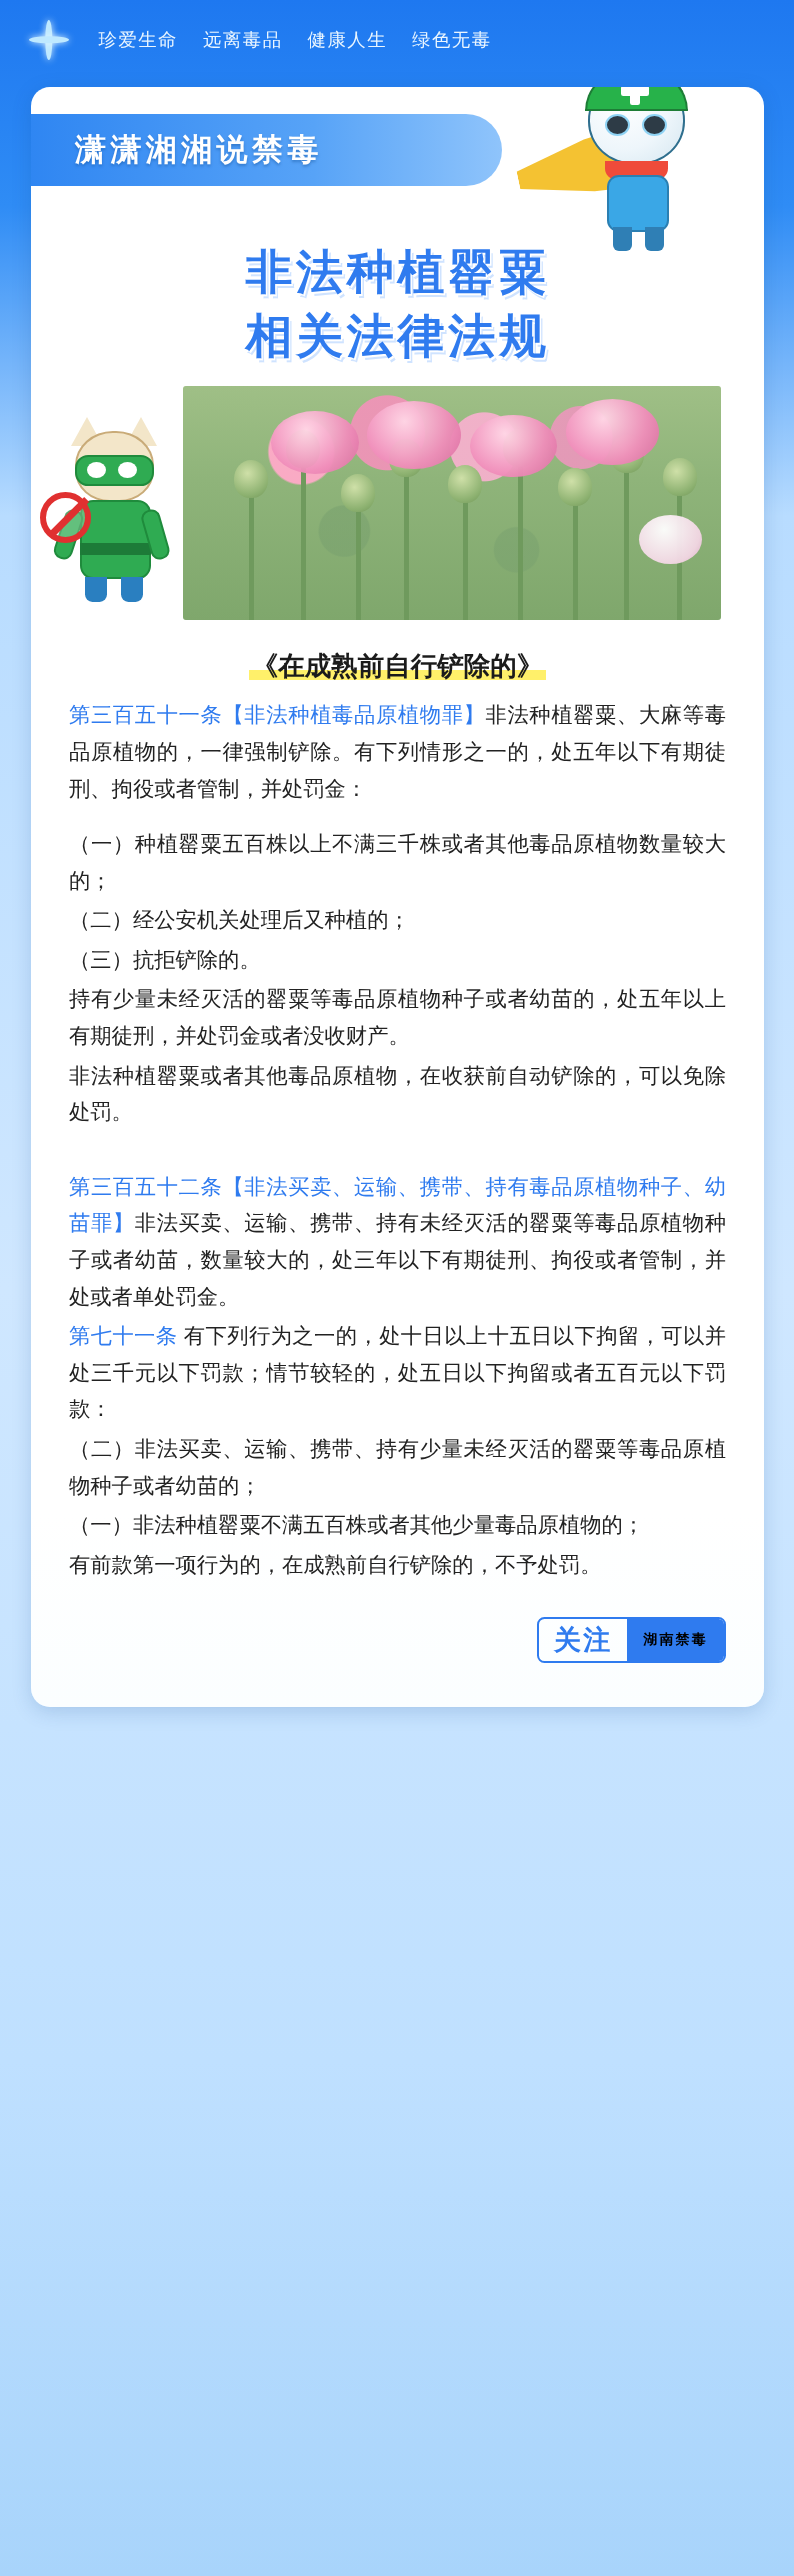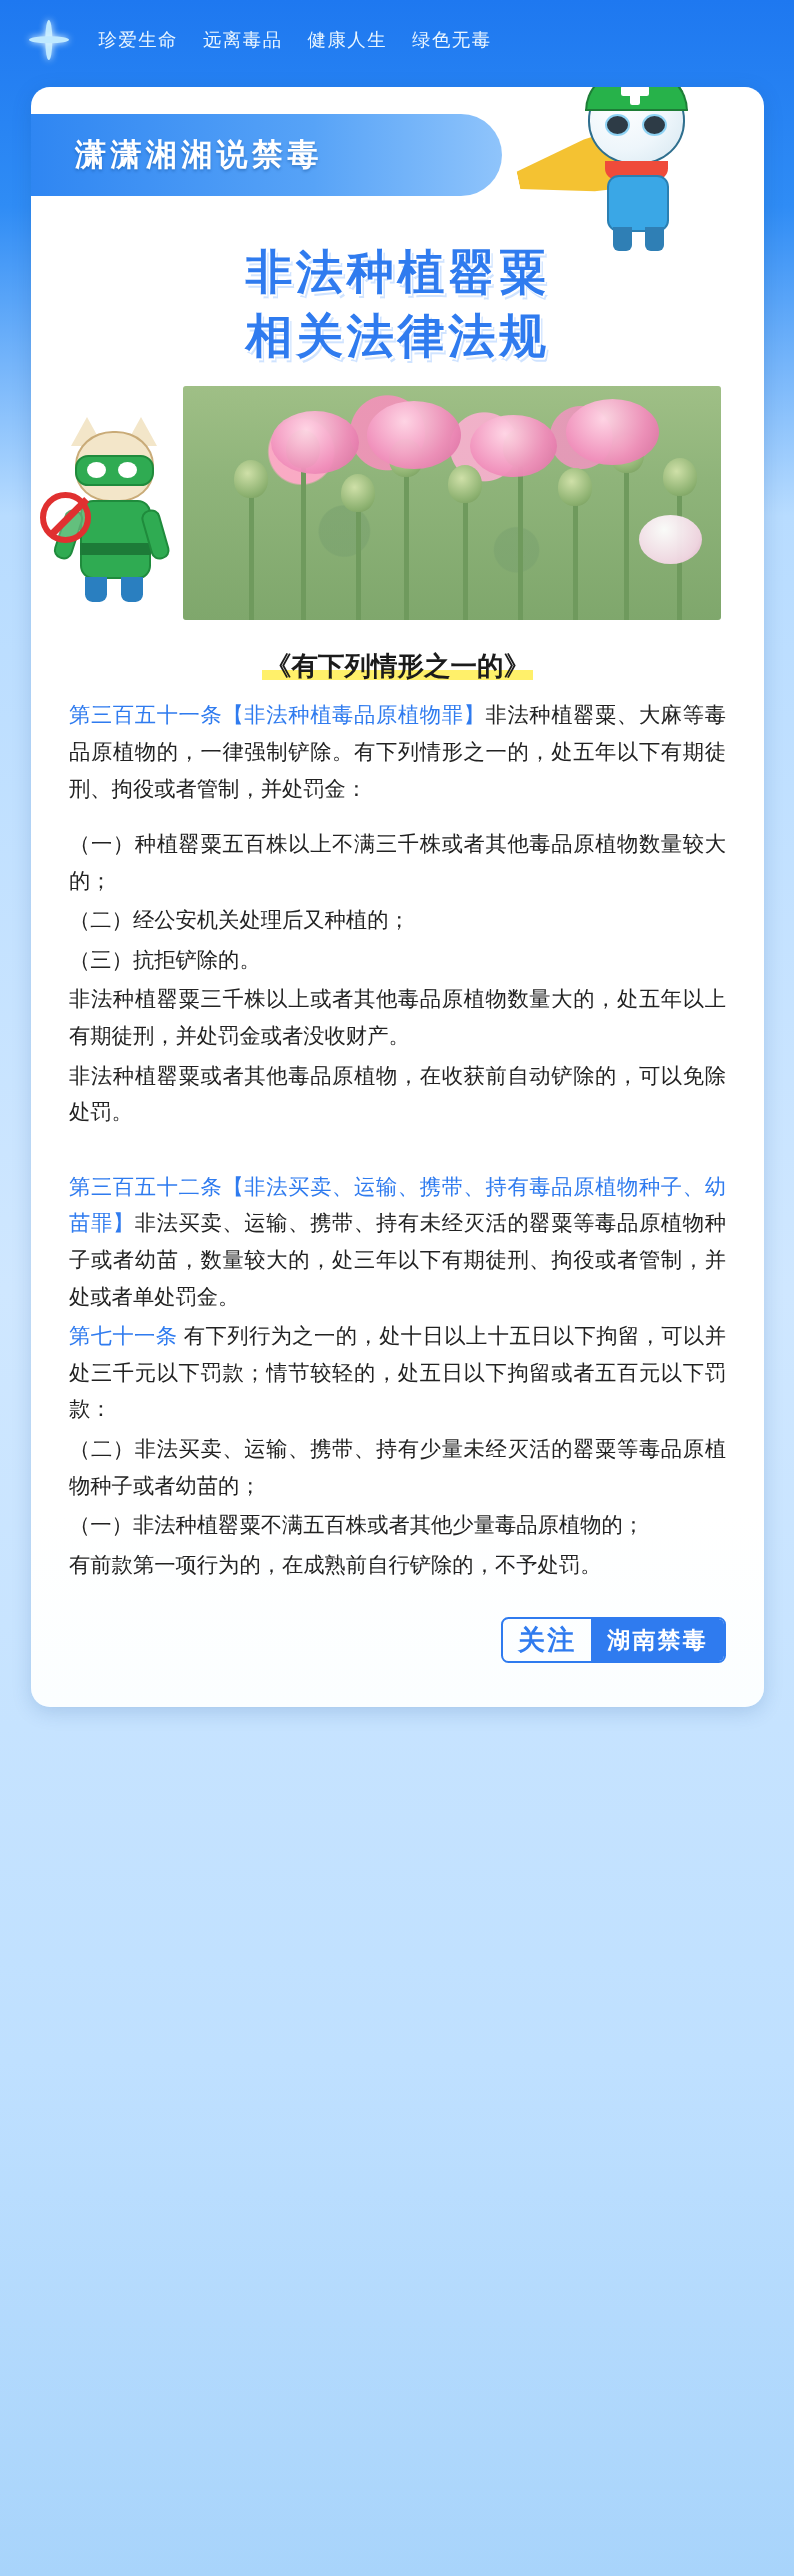--- a/index.html
+++ b/index.html
@@ -69,21 +69,21 @@
 
   
   .banner-wrap {
     position: relative;
     height: 140px;
   }
   .banner {
     position: absolute;
     left: 0; top: 26.5px;
     width: 471px;
-    height: 82px;
+    height: 72px;
     background: linear-gradient(90deg, #2f86f2 0%, #57a3f7 60%, #8fc4fb 100%);
     border-top-right-radius: 41px;
     border-bottom-right-radius: 41px;
     display: flex;
     align-items: center;
   }
   .banner-text {
     color: #ffffff;
     font-size: 31px;
     font-weight: bold;
@@ -316,22 +316,22 @@
   }
   .follow-btn .left {
     color: #2f7bef;
     font-size: 27px;
     font-weight: bold;
     padding: 0 14.7px;
     letter-spacing: 2.2px;
   }
   .follow-btn .right {
     background: #2f7bef;
-    color: #ffffff;
-    font-size: 23px;
+    color: #000000;
+    font-size: 14px;
     font-weight: bold;
     padding: 0 16px;
     letter-spacing: 2.2px;
     height: 100%;
     display: flex;
     align-items: center;
   }
 </style>
 </head>
 <body>
@@ -409,31 +409,31 @@
       <div class="pod" style="left:480px; top:72px;"></div>
       <div class="petal" style="left:88px; top:25px; width:88px; height:63px;"></div>
       <div class="petal" style="left:184px; top:14.7px; width:94px; height:68px;"></div>
       <div class="petal" style="left:287px; top:29px; width:87px; height:62px;"></div>
       <div class="petal" style="left:383px; top:13.2px; width:93px; height:66px;"></div>
       <div class="petal" style="left:456px; top:129px; width:63px; height:49px; background:radial-gradient(circle at 40% 30%, #ffffff, #f3d6e4 70%, #dba9c4);"></div>
     </div>
   </div>
 
   <div class="law-title">
-    <span>《有下列情形之一的》</span>
+    <span>《在成熟前自行铲除的》</span>
   </div>
 
   <div class="content">
     <p class="body gap">
       <span class="hl">第三百五十一条【非法种植毒品原植物罪】</span><span>非法种植罂粟、大麻等毒品原植物的，一律强制铲除。有下列情形之一的，处五年以下有期徒刑、拘役或者管制，并处罚金：</span>
     </p>
     <p class="body">（一）种植罂粟五百株以上不满三千株或者其他毒品原植物数量较大的；</p>
     <p class="body">（二）经公安机关处理后又种植的；</p>
     <p class="body">（三）抗拒铲除的。</p>
-    <p class="body">非法种植罂粟三千株以上或者其他毒品原植物数量大的，处五年以上有期徒刑，并处罚金或者没收财产。</p>
+    <p class="body">持有少量未经灭活的罂粟等毒品原植物种子或者幼苗的，处五年以上有期徒刑，并处罚金或者没收财产。</p>
     <p class="body gap">非法种植罂粟或者其他毒品原植物，在收获前自动铲除的，可以免除处罚。</p>
 
     <div class="section-space"></div>
 
     <p class="body">
       <span class="hl">第三百五十二条【非法买卖、运输、携带、持有毒品原植物种子、幼苗罪】</span><span>非法买卖、运输、携带、持有未经灭活的罂粟等毒品原植物种子或者幼苗，数量较大的，处三年以下有期徒刑、拘役或者管制，并处或者单处罚金。</span>
     </p>
   </div>
 
 

